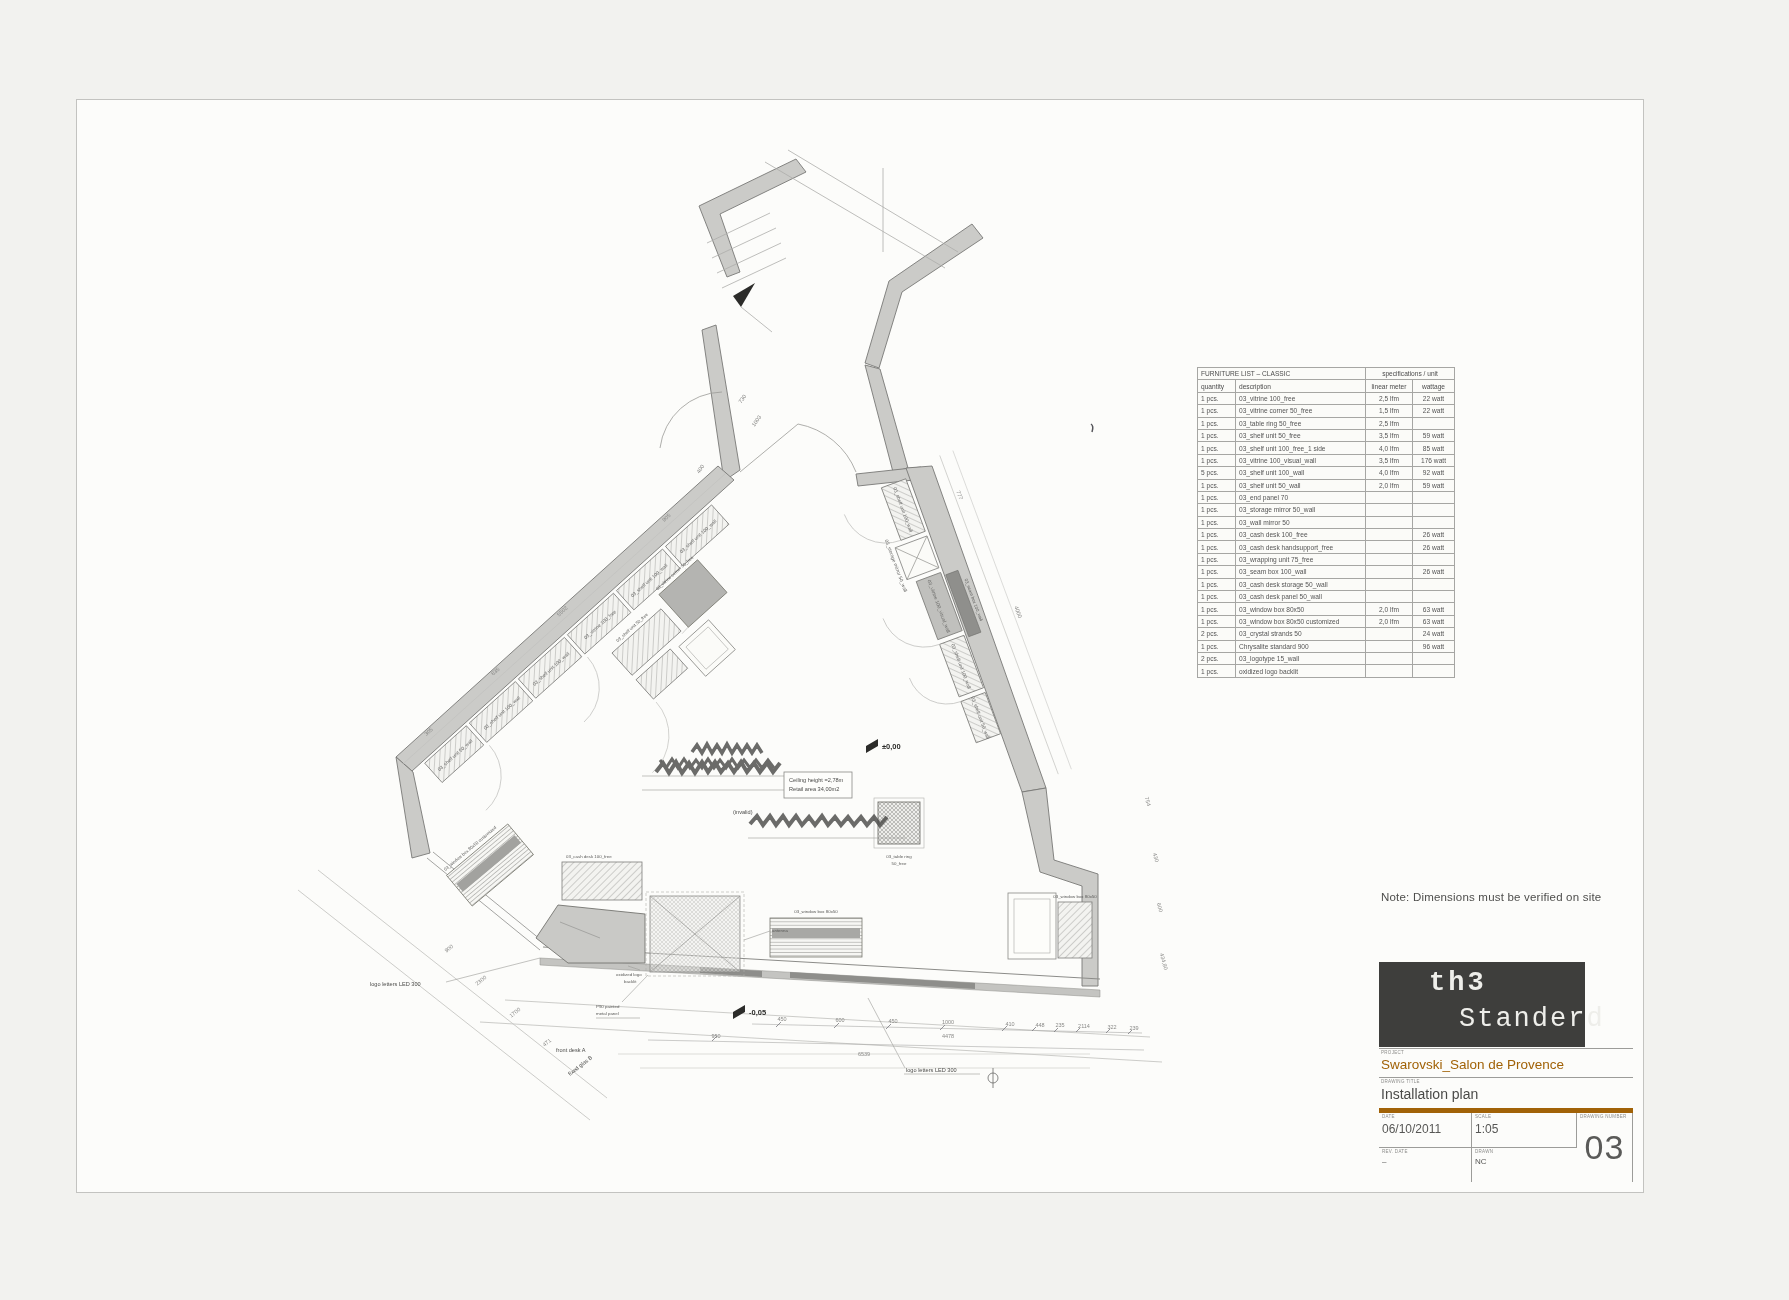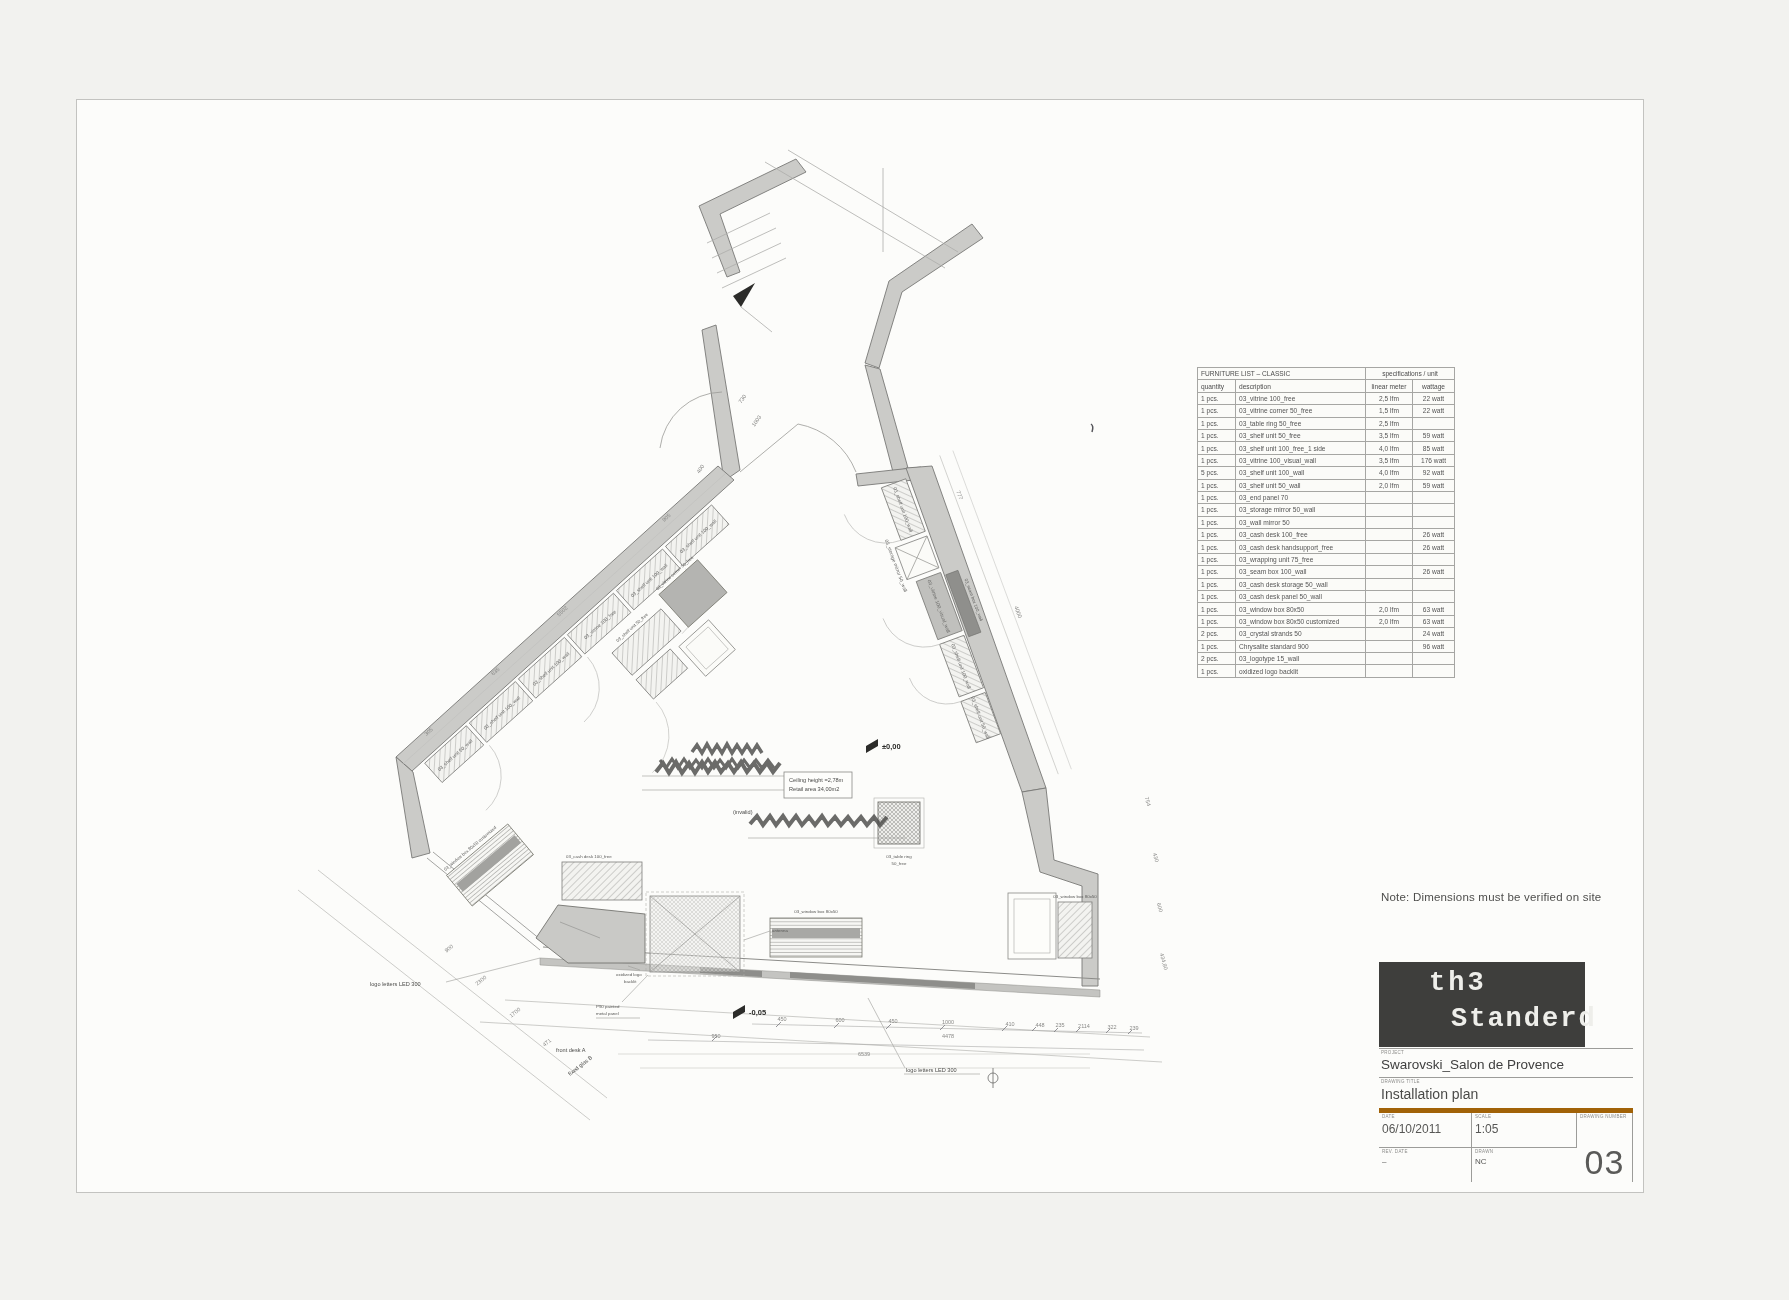--- a/index.html
+++ b/index.html
@@ -24,33 +24,33 @@
   }
   .flist th{color:#4c4c4c}
   .flist td.c,.flist th.c{text-align:center}
   
   .note{position:absolute;left:1381px;top:891px;font-size:11.5px;color:#4e4e4c;letter-spacing:.2px}
   .logo{
     position:absolute;left:1379px;top:962px;width:206px;height:85px;
     background:#3e3e3c;color:#eeeeea;font-family:"Liberation Mono",monospace;
   }
   .logo .l1{position:absolute;left:50px;top:6px;font-size:27px;letter-spacing:3px;font-weight:bold}
-  .logo .l2{position:absolute;left:72px;top:42px;font-size:27px;letter-spacing:2px;font-weight:bold}
+  .logo .l2{position:absolute;left:80px;top:42px;font-size:27px;letter-spacing:2px;font-weight:normal}
   .tb{position:absolute;left:1379px;top:1048px;width:254px;color:#4a4a48}
   .tb .sl{font-size:4.5px;color:#8c8c8a;text-transform:uppercase;letter-spacing:.3px;border-top:1px solid #9c9c99;padding:1px 2px 0}
-  .tb .v1{font-size:13.5px;color:#404040;padding:2px 2px 5px}
+  .tb .v1{font-size:13.5px;color:#a16207;padding:2px 2px 5px}
   .tb .v2{font-size:14px;font-weight:normal;color:#4a4a48;padding:2px 2px 6px}
   .tbgrid{display:grid;grid-template-columns:93px 105px 56px;border-top:5px solid #a16207}
   .cell{border-right:1px solid #9c9c99;min-height:34px;position:relative}
   .cell:last-child{border-right:none}
   .cell .sl2{font-size:4.5px;color:#8c8c8a;padding:1px 3px 0;border-top:none}
   .cell .val{font-size:12px;padding:3px 3px 0;color:#575755}
   .cell .val.small{font-size:8px}
   .rowline{border-top:1px solid #9c9c99}
-  .numcell{grid-row:1 / span 2;display:flex;align-items:flex-end;justify-content:center}
+  .numcell{grid-row:1 / span 2;display:flex;align-items:center;justify-content:center}
   .numcell .big{font-size:34px;color:#5a5a58;font-weight:normal;letter-spacing:1px}
   .numcell .sl2{position:absolute;top:0;left:0;right:0}
   
   .d{font-size:5.5px;fill:#8a8a88}
   .fl{font-size:4.8px;fill:#6a6a68}
   .lbl{font-size:5.6px;fill:#4c4c4a}
   .sm{font-size:4.4px;fill:#5a5a58}
   .lvl{font-size:7.5px;fill:#2c2c2a;font-weight:bold}
 </style>
 </head>

